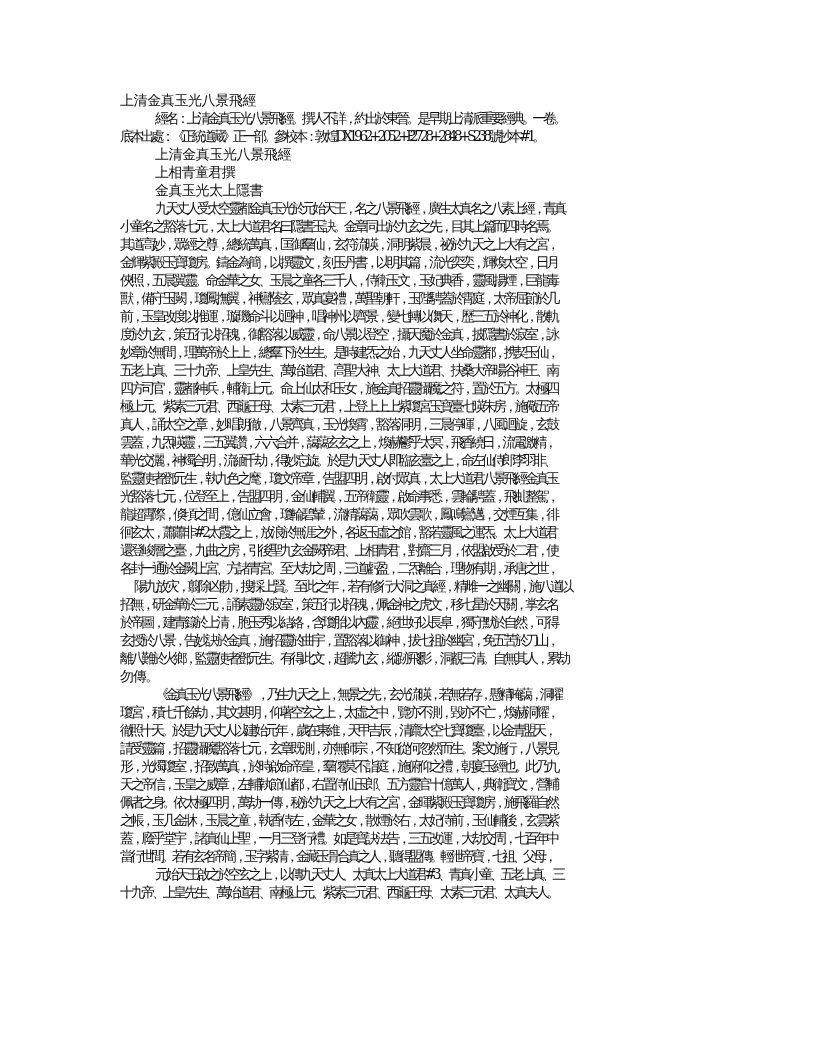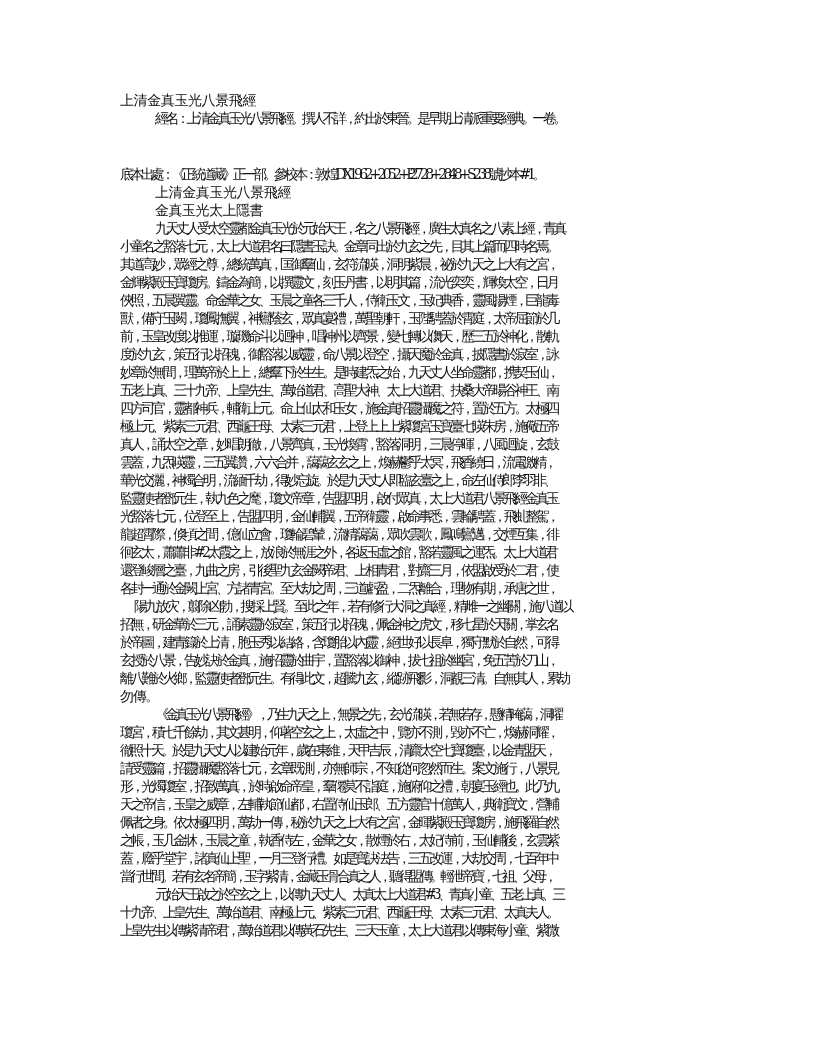--- a/index.html
+++ b/index.html
@@ -32,22 +32,23 @@
   .indent {
     padding-left: 35px;
   }
 </style>
 </head>
 <body>
 
 <div class="page" id="page">
     <div class="line" style="letter-spacing: -0.4px;">上清金真玉光八景飛經</div>
     <div class="line indent" style="letter-spacing: -3.513px;">經名：上清金真玉光八景飛經。撰人不詳，約出於東晉。是早期上清派重要經典。一卷。</div>
-    <div class="line" style="letter-spacing: -3.75px; margin-top: 38px;">底本出處：《正統道藏》正一部。參校本：敦煌DX1962+2052+P.2728+2848+S.238號抄本#1。</div>
+    <div class="line" style="letter-spacing: -3.75px;">底本出處：《正統道藏》正一部。參校本：敦煌DX1962+2052+P.2728+2848+S.238號抄本#1。</div>
     <div class="line indent" style="letter-spacing: -0.4px;">上清金真玉光八景飛經</div>
+    <div class="line indent" style="letter-spacing: -0.667px;">上相青童君撰</div>
     <div class="line indent" style="letter-spacing: -0.5px;">金真玉光太上隱書</div>
     <div class="line indent" style="letter-spacing: -3.513px;">九天丈人受太空靈都金真玉光於元始天王，名之八景飛經，廣生太真名之八素上經，青真</div>
     <div class="line" style="letter-spacing: -3.341px;">小童名之豁落七元，太上大道君名曰隱書玉訣。金章同出於九玄之先，目其上篇而四時名焉。</div>
     <div class="line" style="letter-spacing: -3.341px;">其道高妙，眾經之尊，總統萬真，匡御羣仙，玄符流暎，洞明紫晨，祕於九天之上大有之宮，</div>
     <div class="line" style="letter-spacing: -3.341px;">金輝紫殿玉寶瓊房。鑄金為簡，以撰靈文，刻玉丹書，以明其篇，流光奕奕，輝煥太空，日月</div>
     <div class="line" style="letter-spacing: -3.341px;">俠照，五晨翼靈。命金華之女、玉晨之童各三千人，侍衛玉文，玉妃典香，靈風揚煙，巨龍毒</div>
     <div class="line" style="letter-spacing: -3.341px;">獸，備守玉闕，瓊鳳撫翼，神鸞蔭玄，眾真宴禮，萬聖朝軒，玉陛騁蓋於霄庭，太帝屈節於几</div>
     <div class="line" style="letter-spacing: -3.341px;">前，玉皇改度以推運，璇璣命斗以迴神，唱神州以齊景，變七轉以儛天，歷三五於神化，散軌</div>
     <div class="line" style="letter-spacing: -3.341px;">度於九玄，策五行以招魂，御豁落以威靈，命八景以登空，攝天魔於金真，披隱書於寂室，詠</div>
     <div class="line" style="letter-spacing: -3.341px;">妙章於無間，理萬帝於上上，總羣下於生生。是時建炁之始，九天丈人坐命靈都，携契玉仙，</div>
@@ -74,14 +75,13 @@
     <div class="line" style="letter-spacing: -3.667px;">徹照十天。於是九天丈人以建始元年，歲在東維，天甲吉辰，清齋太空七寶瓊臺，以金青盟天，</div>
     <div class="line" style="letter-spacing: -3.341px;">請受靈篇，招靈攝魔豁落七元，玄章既測，亦無師宗，不知從何忽然而生。案文施行，八景見</div>
     <div class="line" style="letter-spacing: -3.341px;">形，光燭瓊室，招致萬真，於時啟命帝皇，羣僊莫不詣庭，施俯仰之禮，朝宴玉經也。此乃九</div>
     <div class="line" style="letter-spacing: -3.341px;">天之帝信，玉皇之威章，左輔執節仙都，右置侍仙玉郎、五方靈官十億萬人，典衛寶文，營輔</div>
     <div class="line" style="letter-spacing: -3.341px;">佩者之身。依太極四明，萬劫一傳，秘於九天之上大有之宮，金暉紫殿玉寶瓊房，施飛羅自然</div>
     <div class="line" style="letter-spacing: -3.341px;">之帳，玉几金牀，玉晨之童，執香侍左，金華之女，散煙於右，太妃侍前，玉仙輔後，玄雲紫</div>
     <div class="line" style="letter-spacing: -3.341px;">蓋，廕乎堂宇，諸真仙上聖，一月三登行禮。如是寶訣法告，三五改運，大劫交周，七百年中</div>
     <div class="line" style="letter-spacing: -3.667px;">當行世間。若有玄名帝簡，玉字紫清，金藏玉骨合真之人，聽得盟傳。輕泄帝寶，七祖、父母，</div>
     <div class="line indent" style="letter-spacing: -3.625px;">元始天王啟之於空玄之上，以傳九天丈人、太真太上大道君#3、青真小童、五老上真、三</div>
     <div class="line" style="letter-spacing: -3.341px;">十九帝、上皇先生、萬始道君、南極上元、紫素三元君、西龜王母、太素三元君、太真夫人。</div>
-    <div class="line" style="letter-spacing: -3.341px;">上皇先生以傳紫清帝君，萬始道君以傳黃石先生、三天玉童，太上大道君以傳東海小童、紫微</div>
   </div>
 
 </body></html>

